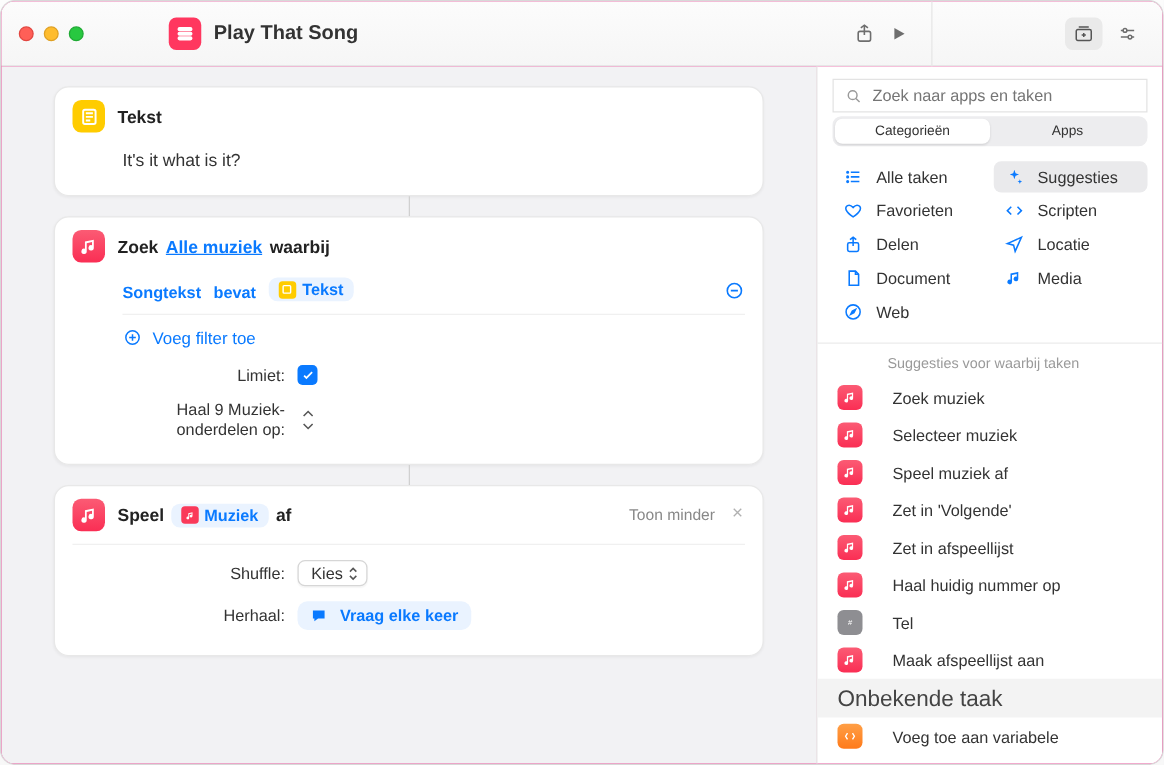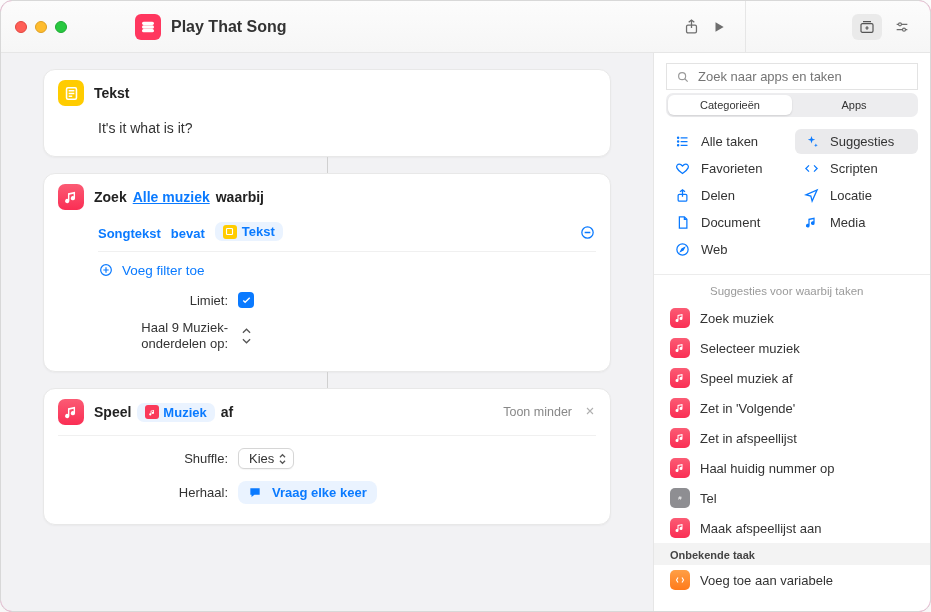--- a/index.html
+++ b/index.html
@@ -86,27 +86,27 @@
 .seg .segbtn.active{ background:#fff; box-shadow:0 1px 2px rgba(0,0,0,.12); font-weight:500;}
 
 .cats{ display:grid; grid-template-columns:1fr 1fr; gap:2px 6px; padding:2px 12px 10px 12px;}
 .cat{ display:flex; align-items:center; gap:10px; padding:5px 8px; border-radius:6px; font-size:13px; color:#333;}
 .cat .ci{ width:17px; display:flex; justify-content:center; color:#0a7aff;}
 .cat .ci svg{width:15px;height:15px;}
 .cat.selected{ background:#eaeaec;}
 .sb-hr{ height:1px; background:#ececec; margin:2px 0 8px 0;}
 
 .sugg-hdr{ font-size:11.5px; color:#9a9a9a; padding:2px 16px 6px 56px;}
-.sugg{ display:flex; align-items:center; gap:10px; padding:5px 14px 5px 16px; font-size:13px; color:#333;}
+.sugg{ display:flex; align-items:center; gap:24px; padding:5px 14px 5px 16px; font-size:13px; color:#333;}
 .sugg .si{ width:20px; height:20px; border-radius:5px; display:flex; align-items:center; justify-content:center; flex:none;}
 .sugg .si.pink{ background:linear-gradient(#fb5b74,#fa2e54);}
 .sugg .si.gray{ background:#8e8e92;}
 .sugg .si.orange{ background:linear-gradient(#ff9f46,#ff7a1a);}
 .sugg .si svg{ width:12px; height:12px;}
-.group-hdr{ font-size:11px; color:#444; padding:6px 14px 4px 16px; background:#f3f3f3;font-weight:bold;}
+.group-hdr{ font-size:18px; color:#444; padding:6px 14px 4px 16px; background:#f3f3f3;}
 .sugg-list{ overflow-y:auto; }
 </style>
 </head>
 <body>
 
 <div class="window">
 
   <div class="titlebar">
     <div class="traffic">
       <div class="dot red"></div>

